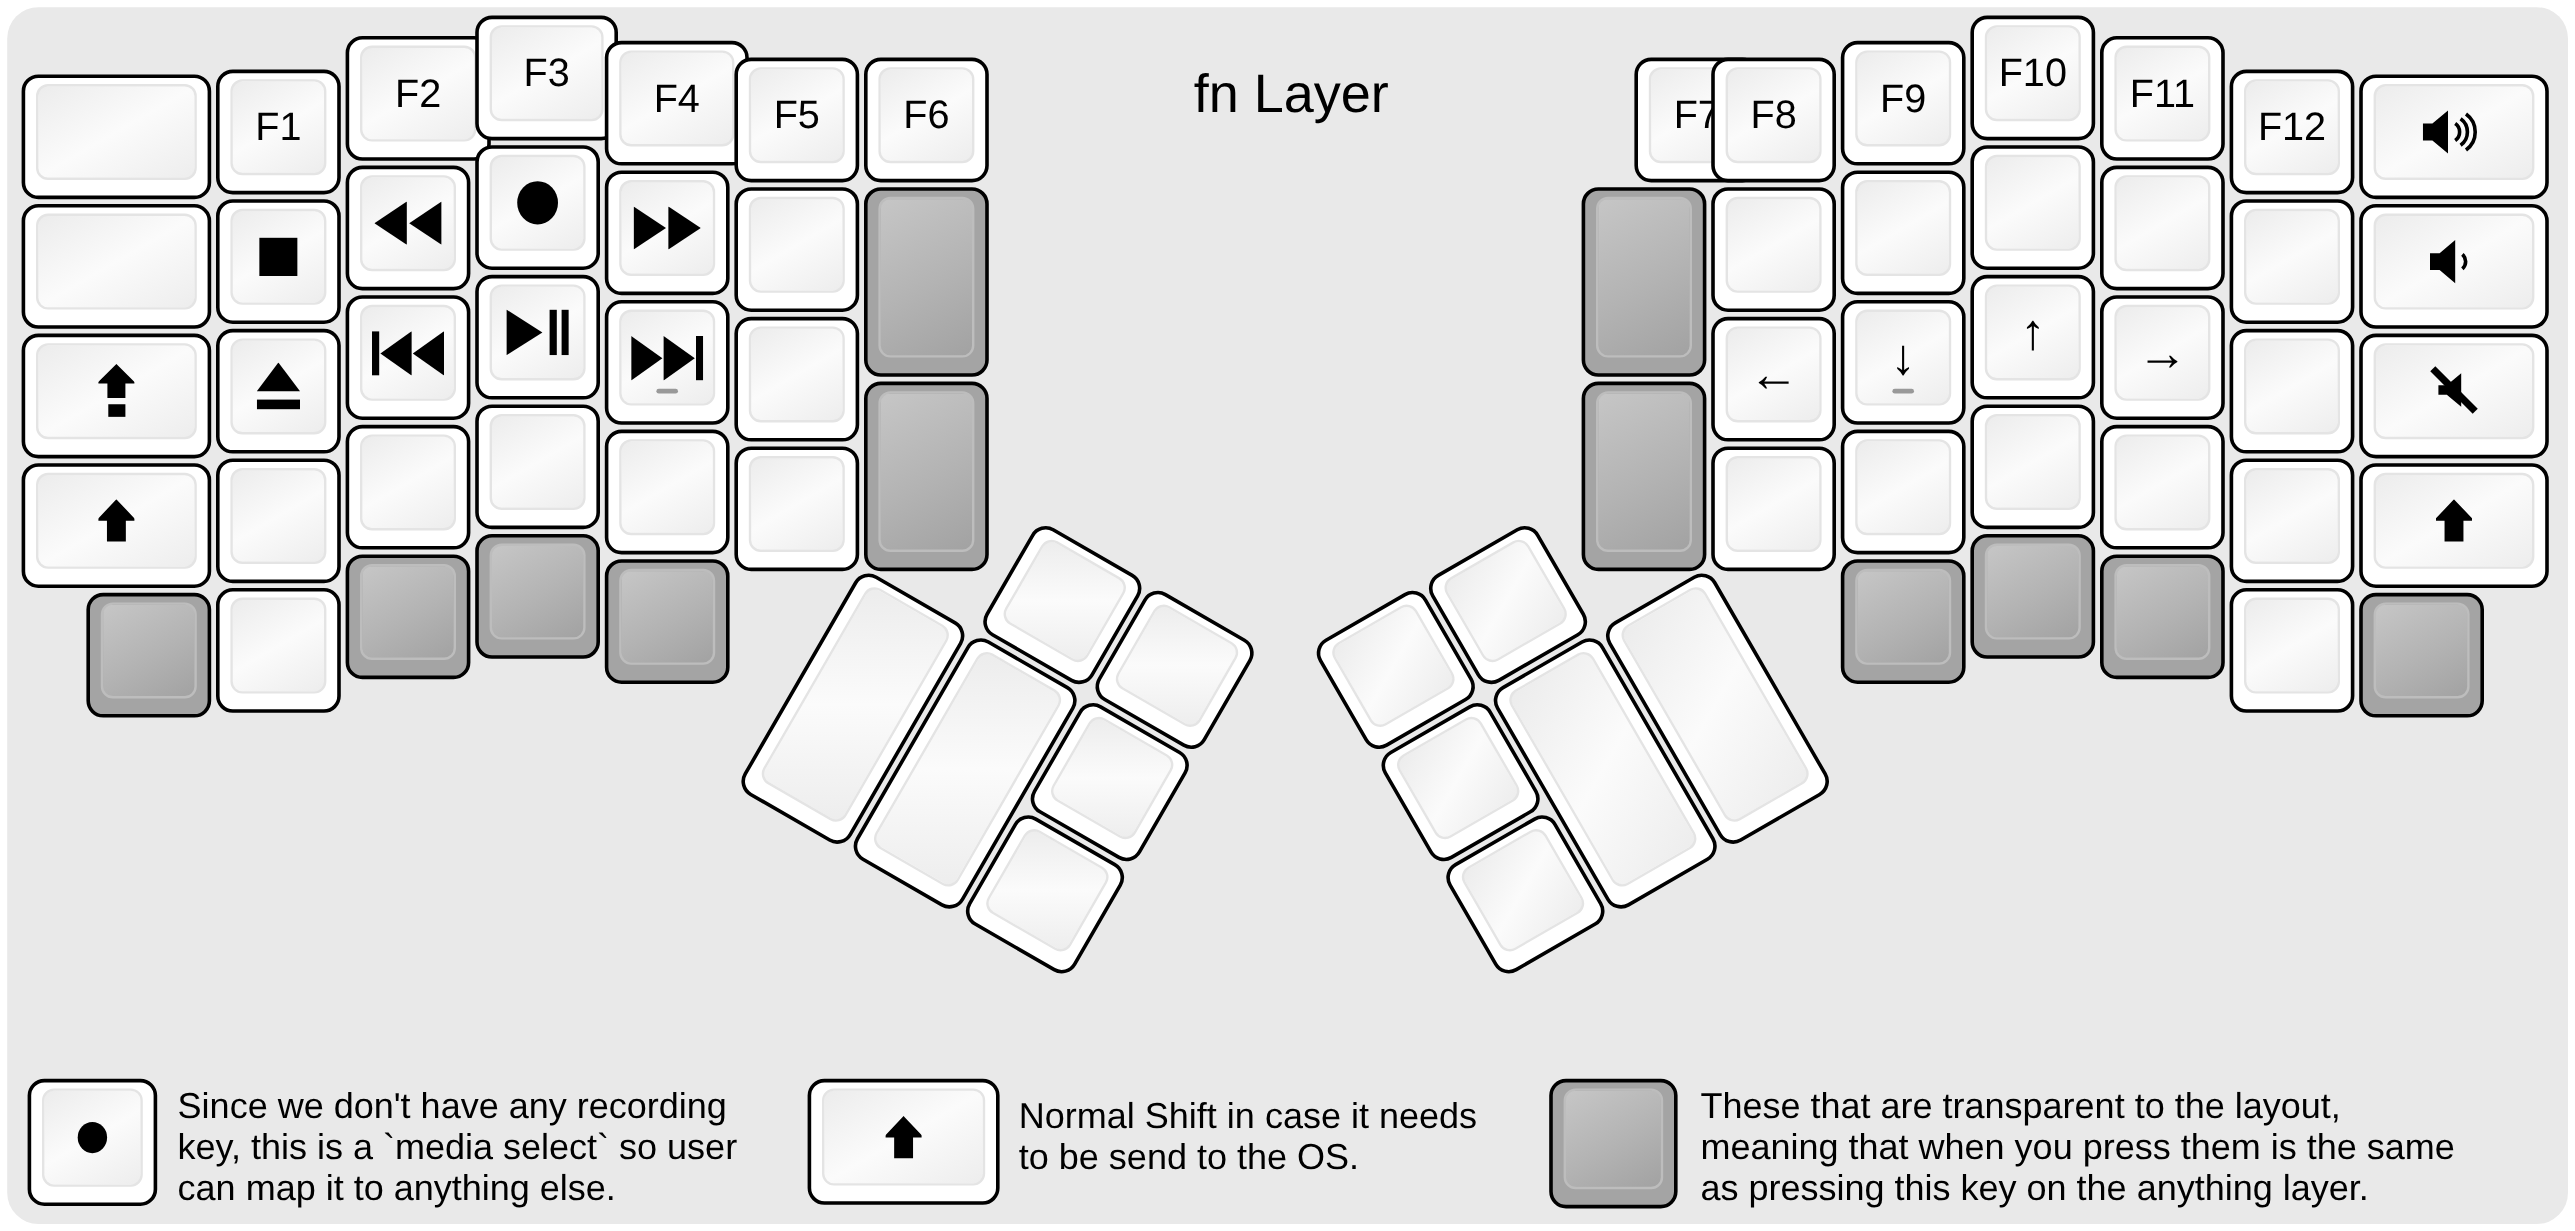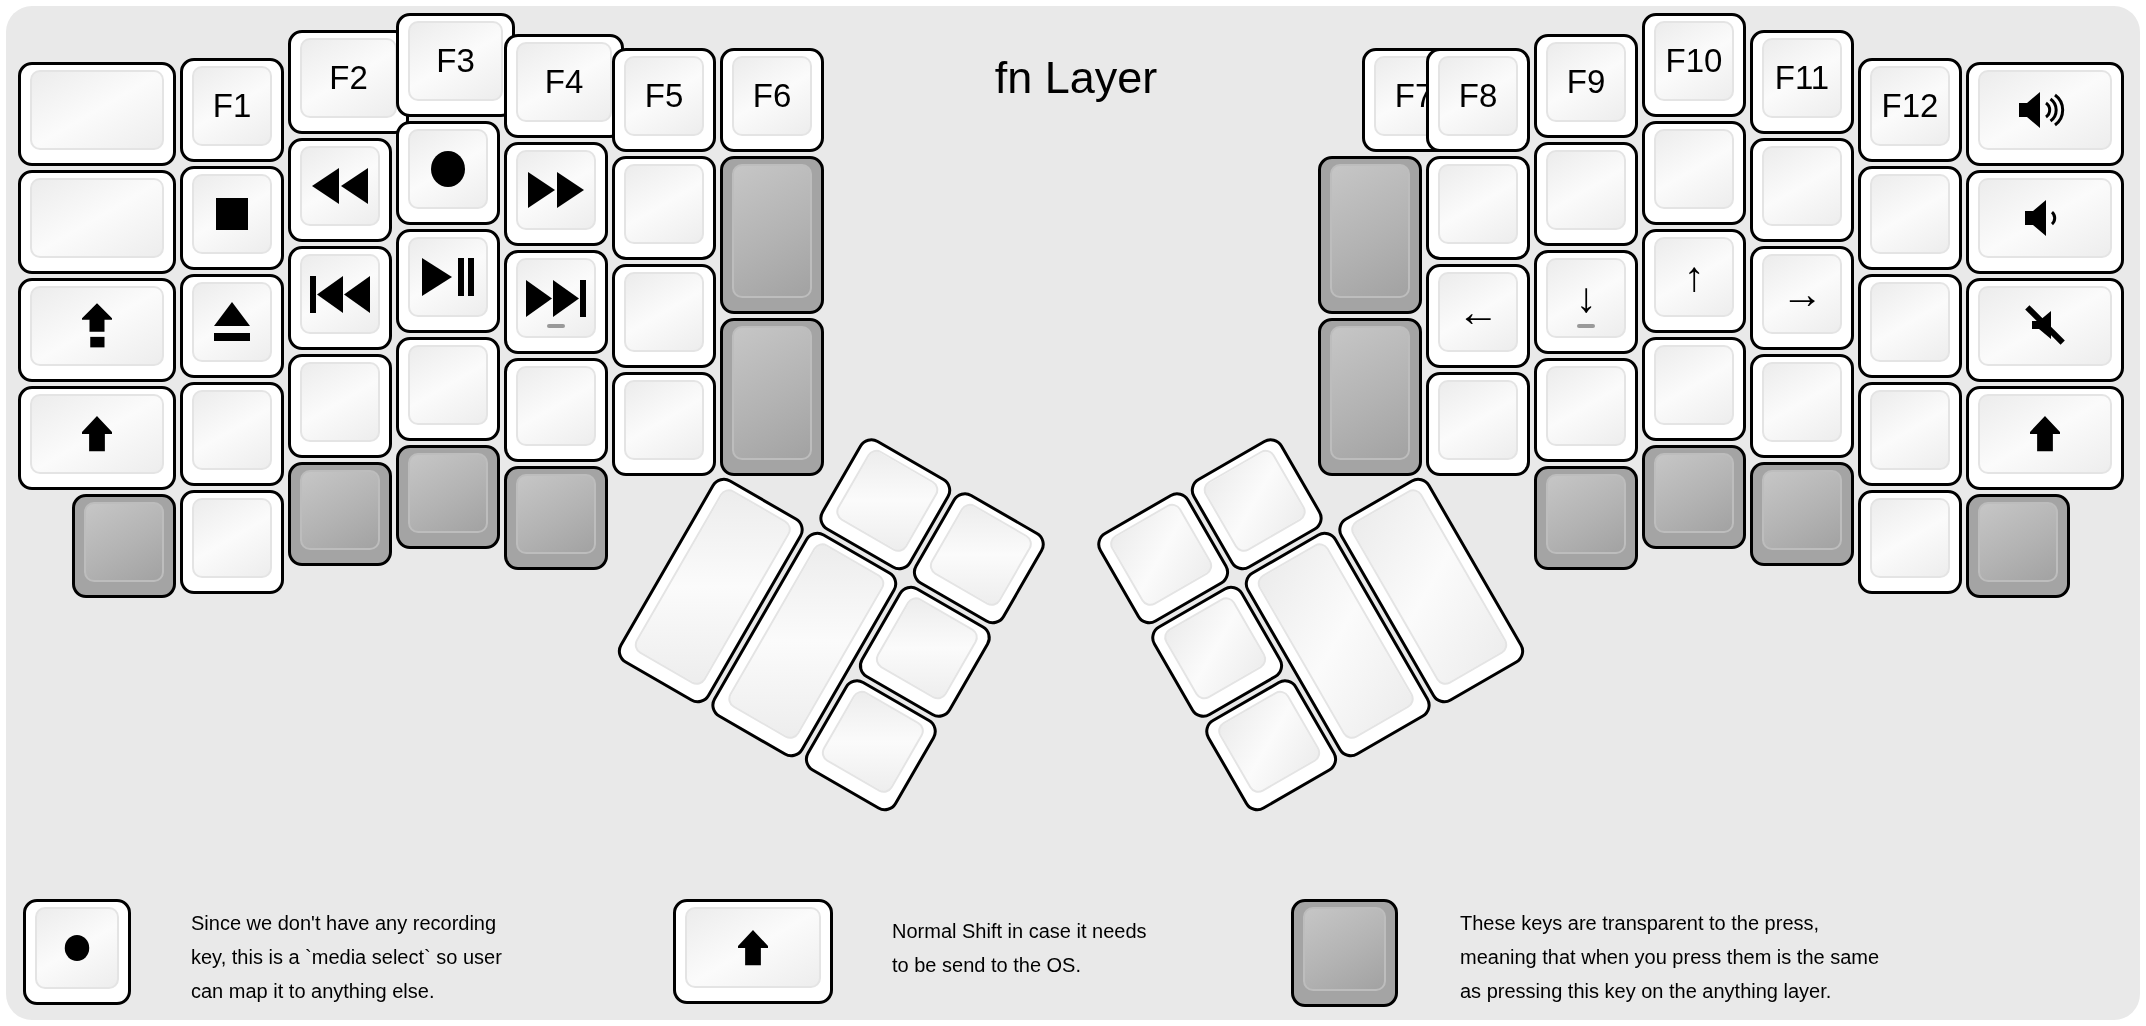--- a/index.html
+++ b/index.html
@@ -15,21 +15,21 @@
   .key.gray{background:#a4a4a4;}
   .key.gray .cap{background:linear-gradient(150deg,#c6c6c6 0%,#b3b3b3 55%,#a2a2a2 100%);border-color:#bdbdbd;}
   .key .label{font-size:33px;color:#000;letter-spacing:0px;}
   .key .arrow-glyph{font-size:42px;color:#000;line-height:1;}
   .icon{display:flex;align-items:center;justify-content:center;}
   .icon svg{display:block;fill:#000;}
   .homing-dash{position:absolute;left:50%;bottom:8px;transform:translateX(-50%);
                width:18px;height:4px;background:#999;border-radius:2px;}
   #title{position:absolute;left:876px;top:52px;width:400px;text-align:center;
          font-size:45px;color:#000;}
-  .legend-text{position:absolute;font-size:20px;line-height:34px;color:#000;margin-left:43px;}
+  .legend-text{position:absolute;font-size:30px;line-height:34px;color:#000;}
 </style>
 </head>
 <body>
 
 <div id="stage">
   <div id="panel"></div>
   <div id="title">fn Layer</div>
   <div id="keys-root">
       <div class="group">
         <div class="key" style="left: 18px; top: 62px; width: 158px; height: 104px;">
@@ -428,17 +428,17 @@
   <div class="legend-text" style="left:148px;top:906px;">
     <div>Since we don't have any recording</div>
     <div>key, this is a `media select` so user</div>
     <div>can map it to anything else.</div>
   </div>
   <div class="legend-text" style="left:849px;top:914px;">
     <div>Normal Shift in case it needs</div>
     <div>to be send to the OS.</div>
   </div>
   <div class="legend-text" style="left:1417px;top:906px;">
-    <div>These keys are transparent to the press,</div>
+    <div>These that are transparent to the layout,</div>
     <div>meaning that when you press them is the same</div>
     <div>as pressing this key on the anything layer.</div>
   </div>
 </div>
 
 </body></html>

